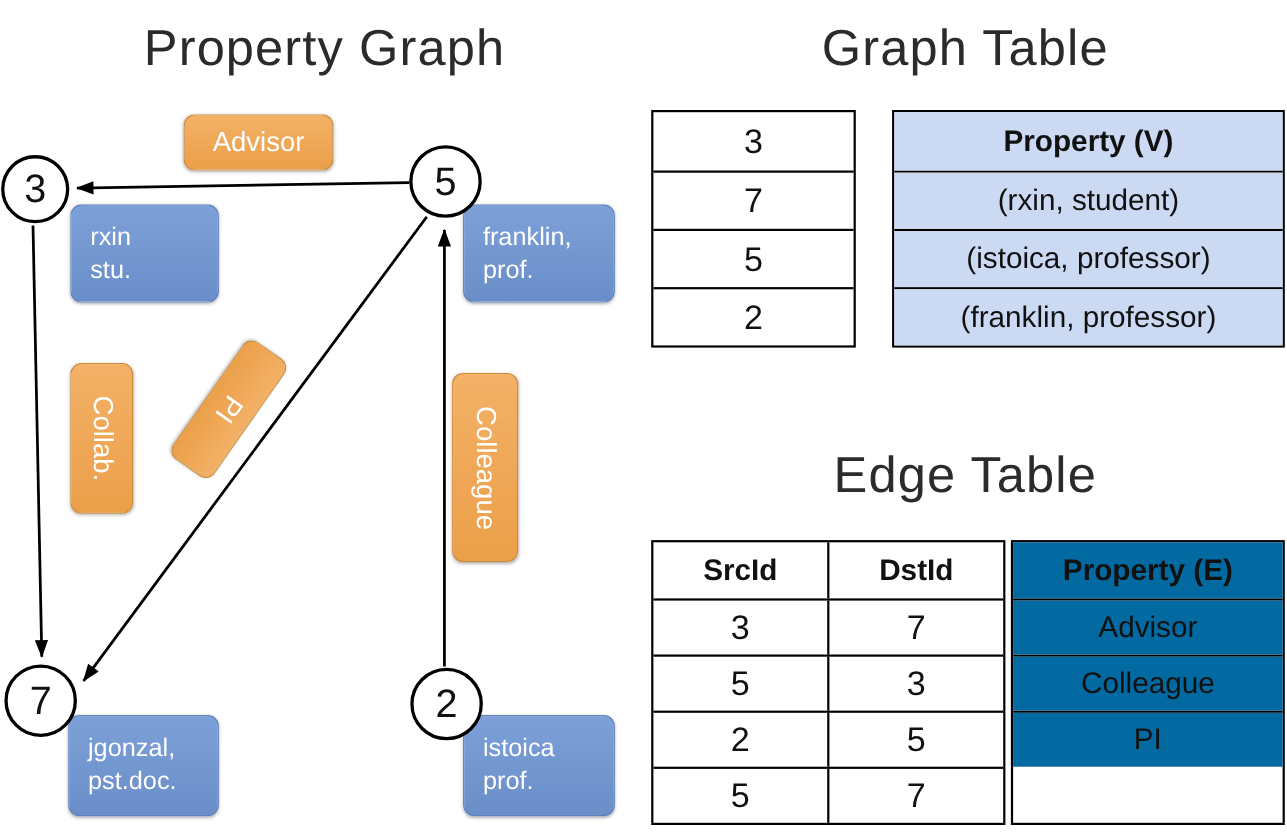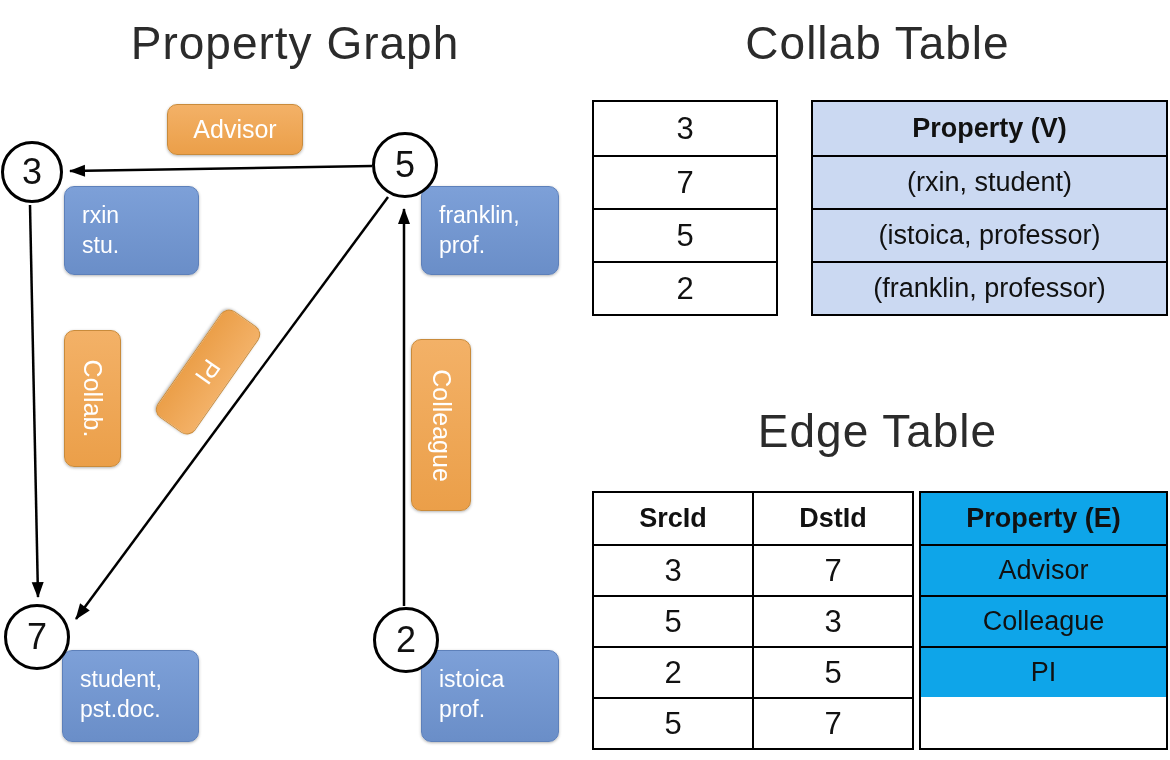--- a/index.html
+++ b/index.html
@@ -41,21 +41,21 @@
     display:flex; align-items:center; justify-content:center;
     color:#111; flex:1; height:100%;
   }
   .vt .row { height:53px; }
   .et .row { height:51px; }
   .split .cell:first-child { border-right:2px solid #000; }
   .hdr { font-weight:bold; font-size:27px; }
   .num { font-size:31px; font-weight:400; }
   .prop { font-size:27px; font-weight:400; }
   .bg-blue { background:#cbd9f2; }
-  .bg-tan  { background:#0ea5e9; }
+  .bg-tan  { background:#0369a1; }
 </style>
 </head>
 <body>
 
 <div class="big-title" style="left:0; top:16px; width:570px;">Property Graph</div>
 
 <svg class="edges" width="580" height="760">
   <defs>
     <marker id="arrow" markerUnits="userSpaceOnUse" markerWidth="20" markerHeight="16" refX="16" refY="7" orient="auto">
       <path d="M1,1 L17,7 L1,13 Z" fill="#000"></path>
@@ -74,42 +74,42 @@
 
 <div class="bluebox" style="left:64px; top:186px; width:135px; height:89px;">
   <div>rxin</div>
   <div>stu.</div>
 </div>
 <div class="bluebox" style="left:421px; top:186px; width:138px; height:89px;">
   <div>franklin,</div>
   <div>prof.</div>
 </div>
 <div class="bluebox" style="left:62px; top:650px; width:137px; height:92px;">
-  <div>student,</div>
+  <div>jgonzal,</div>
   <div>pst.doc.</div>
 </div>
 <div class="bluebox" style="left:421px; top:650px; width:138px; height:92px;">
   <div>istoica</div>
   <div>prof.</div>
 </div>
 
 <div class="orangebox" style="left:167px; top:104px; width:136px; height:51px;">
   <span>Advisor</span>
 </div>
 <div class="orangebox" style="left:64px; top:330px; width:57px; height:137px;">
   <span class="vtext">Collab.</span>
 </div>
 <div class="orangebox" style="left:143px; top:349px; width:130px; height:46px; transform:rotate(125deg);">
   <span>PI</span>
 </div>
 <div class="orangebox" style="left:411px; top:339px; width:60px; height:172px;">
   <span class="vtext">Colleague</span>
 </div>
 
-<div class="big-title" style="left:580px; top:16px; width:575px;">Collab Table</div>
+<div class="big-title" style="left:580px; top:16px; width:575px;">Graph Table</div>
 
 <div class="tbl vt" style="left:592px; top:100px; width:576px;">
   <div class="sub" style="width:186px;">
     <div class="row">
         <div class="cell num">3</div>
       </div>
     <div class="row">
         <div class="cell num">7</div>
       </div>
     <div class="row">

